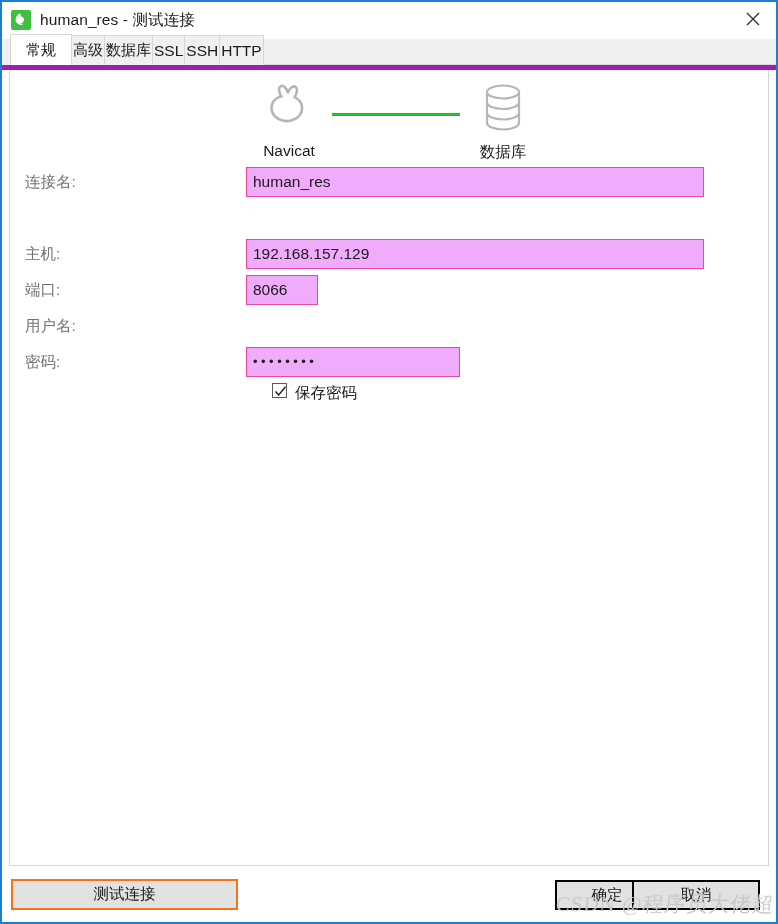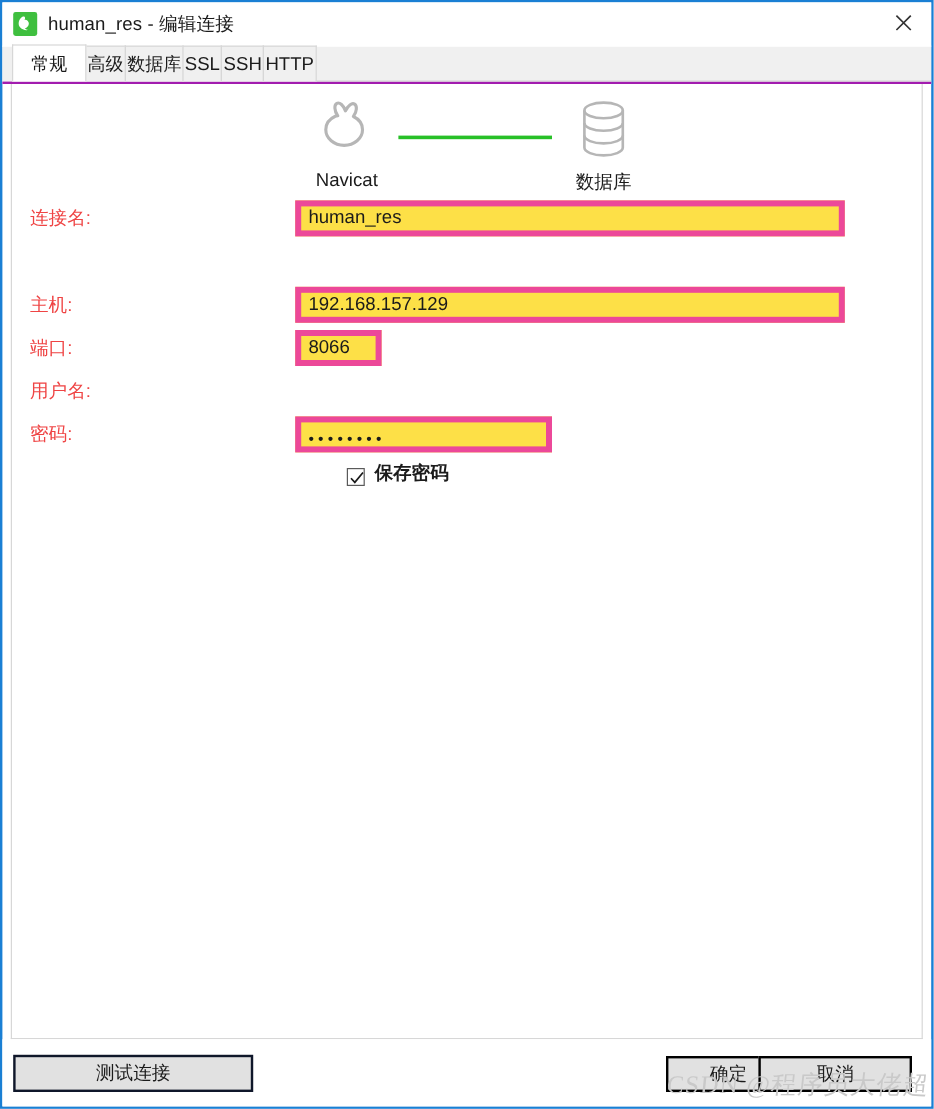--- a/index.html
+++ b/index.html
@@ -71,21 +71,21 @@
   
   .tabstrip {
     height: 31px;
     min-height: 31px;
     background: #f0f0f0;
     display: flex;
     align-items: flex-end;
     padding-left: 8px;
     box-sizing: border-box;
     position: relative;
-    border-bottom: 2px solid #a21caf;
+    border-bottom: 5px solid #a21caf;
   }
   .tab {
     height: 30px;
     display: flex;
     align-items: center;
     padding: 0 1px;
     font-size: 15px;
     color: #1b1b1b;
     box-sizing: border-box;
     border: 1px solid #d7d7d7;
@@ -163,28 +163,28 @@
     left: 0;
     display: flex;
     align-items: center;
     height: 30px;
   }
   .lbl {
     width: 236px;
     padding-left: 15px;
     box-sizing: border-box;
     font-size: 15.5px;
-    color: #ef4444;
+    color: #737373;
     white-space: nowrap;
   }
   .fld {
     box-sizing: border-box;
     height: 30px;
-    border: 5px solid #ec4899;
-    background: #fde047;
+    border: 1px solid #ec4899;
+    background: #f0abfc;
     font-family: "Liberation Sans", "DejaVu Sans", sans-serif;
     font-size: 15.5px;
     color: #1b1b1b;
     padding: 0 6px;
     line-height: 28px;
     outline: none;
   }
   .fld-wide { width: 458px; }
   .fld-mid  { width: 214px; }
   .fld-narrow { width: 72px; }
@@ -197,25 +197,24 @@
 
   .dots {
     letter-spacing: 3.5px;
     font-size: 13px;
     line-height: 28px;
   }
 
   .checkrow {
     position: absolute;
     top: 313px;
-    left: 279px;
-    display: flex;
-    align-items: flex-end;
+    left: 262px;
+    display: flex;
+    align-items: flex-start;
     height: 22px;
-    font-weight: bold;
   }
   .checkbox {
     width: 15px;
     height: 15px;
     border: 1px solid #5a5a5a;
     background: #fff;
     position: relative;
     box-sizing: border-box;
     flex: 0 0 auto;
   }
@@ -243,23 +242,23 @@
     font-size: 15.5px;
     color: #1b1b1b;
     display: flex;
     align-items: center;
     justify-content: center;
     cursor: default;
   }
   .btn-test {
     left: 9px;
     top: 13px;
-    width: 200px;
+    width: 227px;
     height: 31px;
-    border: 2px solid #0f172a;
+    border: 2px solid #f97316;
     background: #e1e1e1;
   }
   .btn-ok {
     left: 553px;
     top: 14px;
     width: 104px;
     height: 30px;
   }
   .btn-cancel {
     left: 630px;
@@ -287,21 +286,21 @@
 <body>
 
 <div class="window">
 
   <div class="titlebar">
     <div class="app-icon">
       <svg width="20" height="20" viewBox="0 0 20 20">
         <path d="M6.2 5.2c1.1-1.3 2.6-1.9 3.4-1.1.5.5.4 1.5-.2 2.5.9-.2 1.9 0 2.6.6 1.5 1.3 1.4 3.7-.3 5.3-.6.6-1.4 1-2.1 1.2.9.6 1.9 1.1 2.9 1.4-2.8.4-5.4-.6-6.8-2.3C3.9 10.6 4.4 7.3 6.2 5.2z" fill="#ffffff"></path>
       </svg>
     </div>
-    <div class="title-text">human_res - 编辑连接</div>
+    <div class="title-text">human_res - 测试连接</div>
     <div class="close-btn">
       <svg width="14" height="14" viewBox="0 0 14 14">
         <path d="M1 1 L13 13 M13 1 L1 13" stroke="#333333" stroke-width="1.4" fill="none"></path>
       </svg>
     </div>
   </div>
 
   <div class="tabstrip">
     <div class="tab active">
       <span>常规</span>

